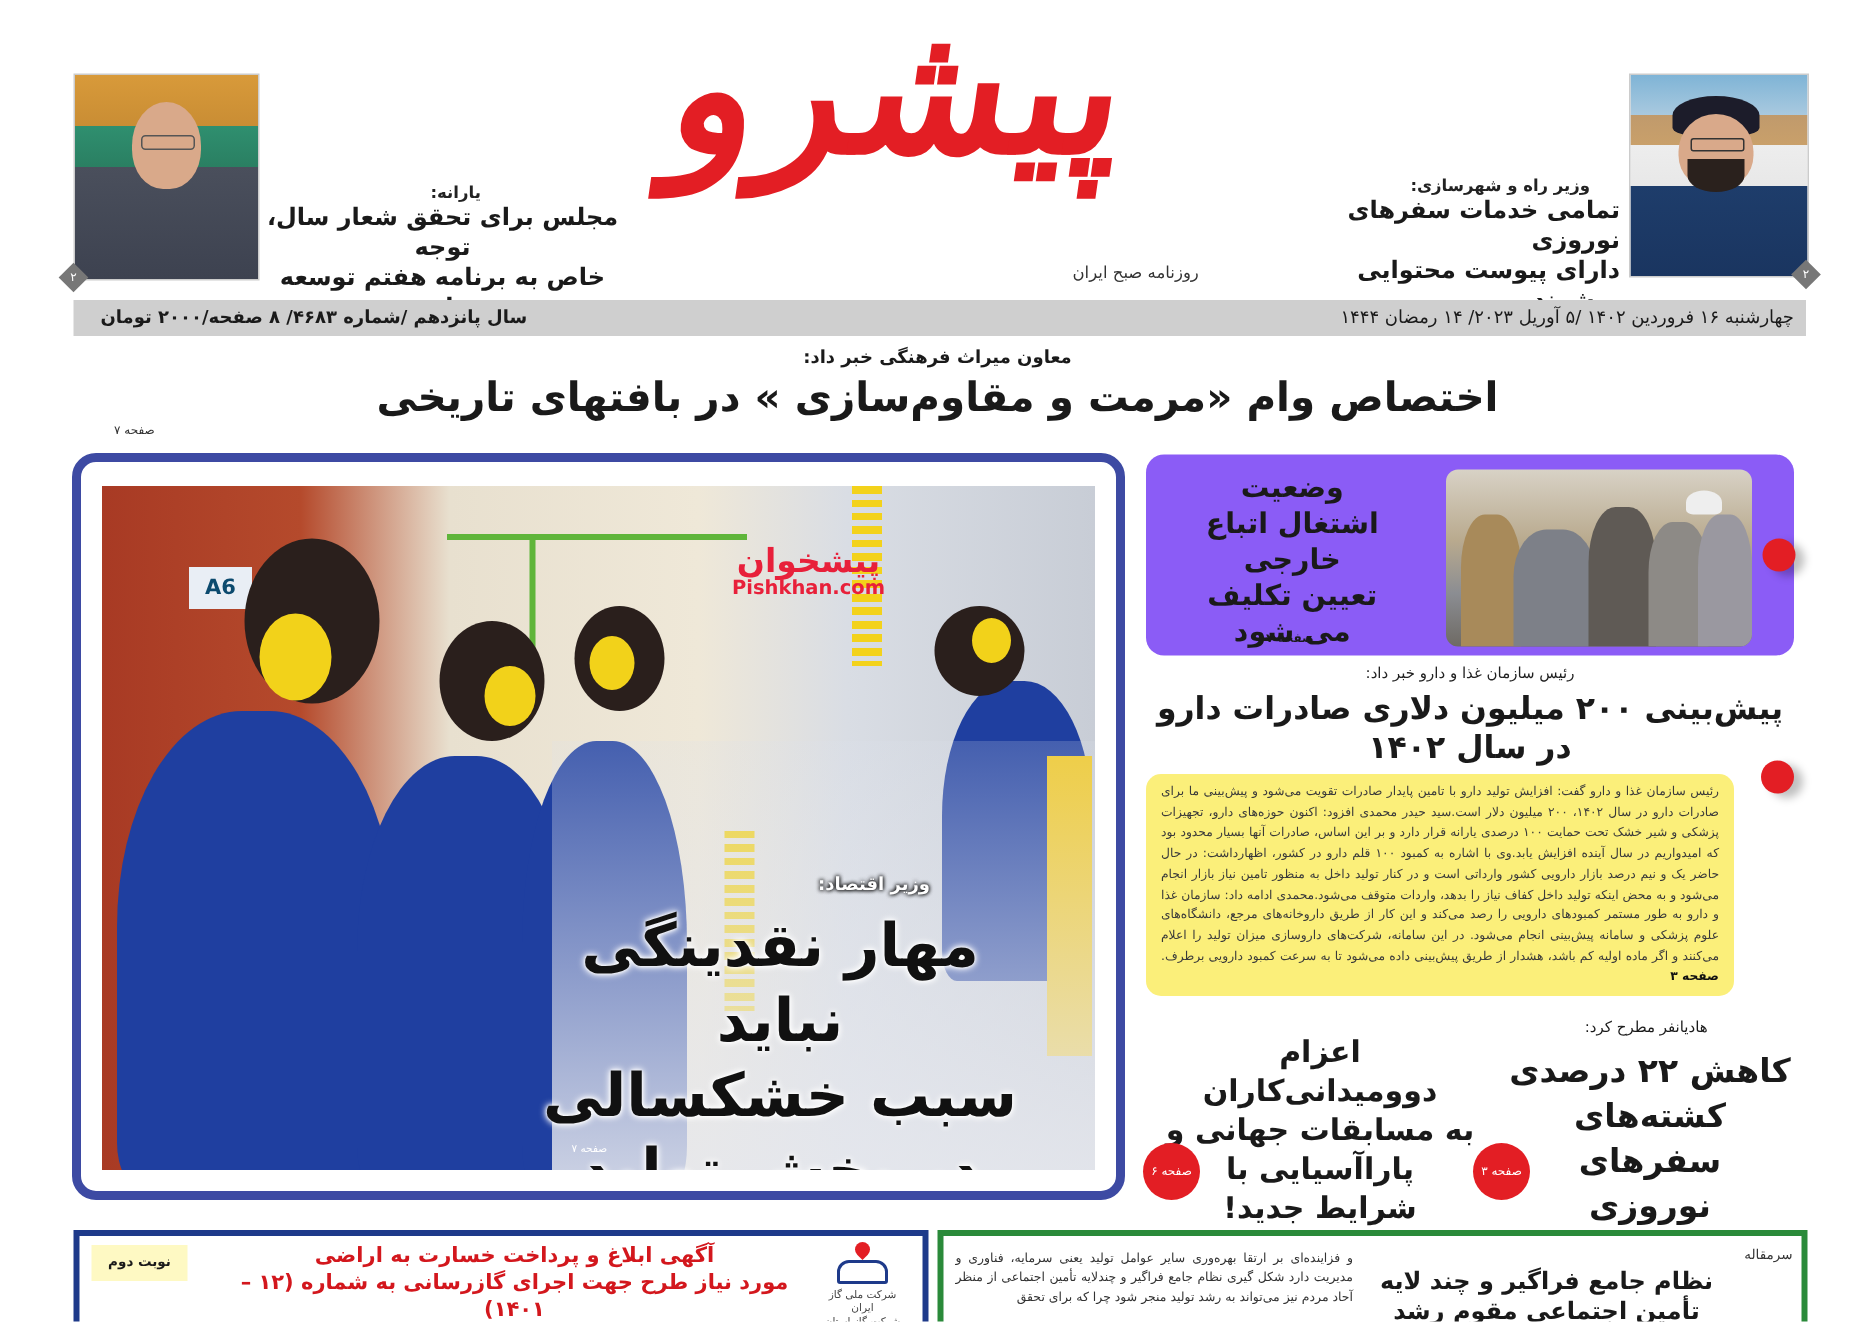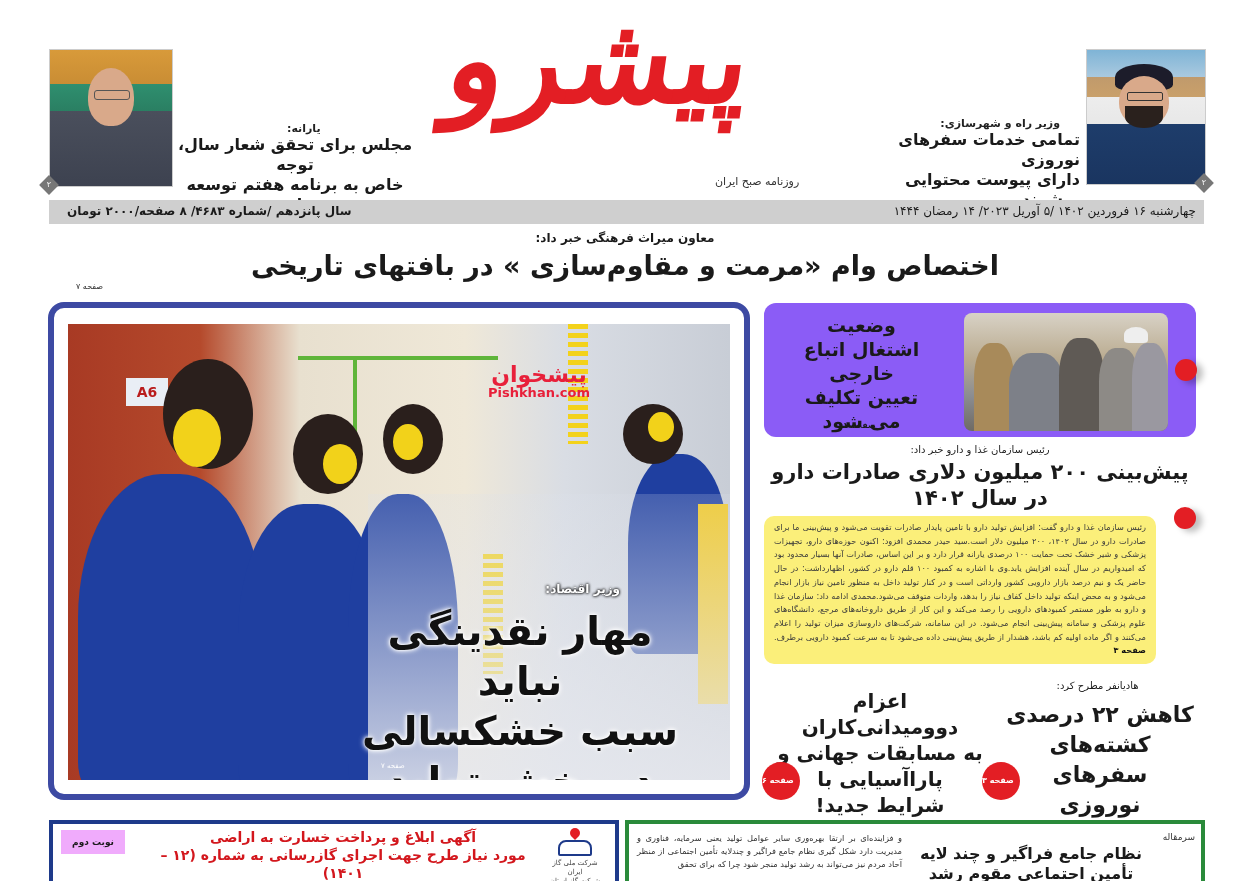--- a/index.html
+++ b/index.html
@@ -52,25 +52,25 @@
   .yb-page { position:absolute; left:80px; top:118px; font-size:8px; font-weight:bold; }
   .red-dot { width:22px; height:22px; background:#e31e24; border-radius:50%; box-shadow:6px 3px 6px rgba(0,0,0,0.25); }
 
   .drug-kicker { left:764px; width:432px; top:444px; font-size:10px; color:#222; }
   .drug-head { left:764px; width:432px; top:459px; font-size:21px; line-height:26px; font-weight:bold; }
 
   .yellow-body { left:764px; top:516px; width:392px; height:148px; background:#fbef7a; border-radius:10px; box-sizing:border-box; padding:5px 10px; direction:rtl; text-align:justify; font-size:8.2px; line-height:13.7px; color:#3a3a3a; }
   .yellow-body b { color:#111; }
 
   .bottom-story { font-size:20px; line-height:26px; font-weight:bold; direction:rtl; text-align:center; }
-  .red-circle { width:38px; height:38px; border-radius:50%; background:#e31e24; color:#fff; font-size:8px; text-align:left; line-height:38px; font-weight:bold; }
+  .red-circle { width:38px; height:38px; border-radius:50%; background:#e31e24; color:#fff; font-size:8px; text-align:center; line-height:38px; font-weight:normal; }
 
   
   .ad-box { left:49px; top:820px; width:570px; height:80px; border:4px solid #1e3a8a; box-sizing:border-box; background:#fff; }
-  .ad-badge { position:absolute; left:8px; top:6px; width:64px; height:24px; background:#f0abfc; font-size:9px; font-weight:bold; text-align:center; line-height:24px; direction:rtl; }
+  .ad-badge { position:absolute; left:8px; top:6px; width:64px; height:24px; background:#fef9c3; font-size:9px; font-weight:bold; text-align:center; line-height:24px; direction:rtl; }
   .ad-title { position:absolute; left:90px; top:4px; width:400px; font-size:14px; line-height:18px; font-weight:bold; color:#d3171d; direction:rtl; text-align:center; }
   .ad-logo { position:absolute; right:10px; top:4px; width:60px; text-align:center; font-size:7px; color:#444; direction:rtl; line-height:9px; }
   .ad-logo .flame { width:10px; height:10px; margin:0 auto 2px; background:#e31e24; border-radius:50% 50% 50% 0; transform:rotate(-45deg); }
   .ad-logo .gas { width:30px; height:12px; margin:0 auto 3px; border:2px solid #1e3a8a; border-radius:8px 8px 2px 2px; }
 
   .edit-box { left:625px; top:820px; width:580px; height:80px; border:4px solid #2a8a3a; box-sizing:border-box; background:#fff; }
   .edit-label { position:absolute; right:6px; top:8px; font-size:9px; color:#333; direction:rtl; }
   .edit-head { position:absolute; right:50px; top:20px; width:240px; font-size:16px; line-height:20px; font-weight:bold; direction:rtl; text-align:center; }
   .edit-body { position:absolute; left:8px; top:8px; width:265px; font-size:8.3px; line-height:13px; color:#333; direction:rtl; text-align:justify; }
 </style>
@@ -115,21 +115,21 @@
   <div class="l">سال پانزدهم /شماره ۴۶۸۳/ ۸ صفحه/۲۰۰۰ تومان</div>
 </div>
 
 <div class="abs rtl main-kicker">معاون میراث فرهنگی خبر داد:</div>
 <div class="abs rtl main-head">اختصاص وام «مرمت و مقاوم‌سازی » در بافتهای تاریخی</div>
 <div class="abs page-ref" style="left:76px;top:282px;">صفحه ۷</div>
 
 <div class="abs lead-frame">
   <div class="lead-photo">
 
-    <div style="position:absolute;left:58px;top:54px;width:42px;height:28px;background:#e9eef5;color:#b91c1c;font-weight:bold;font-size:14px;text-align:center;line-height:28px;">A6</div>
+    <div style="position:absolute;left:58px;top:54px;width:42px;height:28px;background:#e9eef5;color:#0c4a6e;font-weight:bold;font-size:14px;text-align:center;line-height:28px;">A6</div>
 
     <div style="position:absolute;left:230px;top:32px;width:200px;height:4px;background:#5fb53a;"></div>
     <div style="position:absolute;left:285px;top:32px;width:4px;height:110px;background:#5fb53a;"></div>
 
     <div class="worker" style="left:10px;top:150px;width:185px;height:320px;"></div>
     <div class="head" style="left:95px;top:35px;width:90px;height:110px;"></div>
     <div class="muff" style="left:105px;top:85px;width:48px;height:58px;"></div>
 
     <div class="worker" style="left:170px;top:180px;width:145px;height:290px;"></div>
     <div class="head" style="left:225px;top:90px;width:70px;height:80px;"></div>

